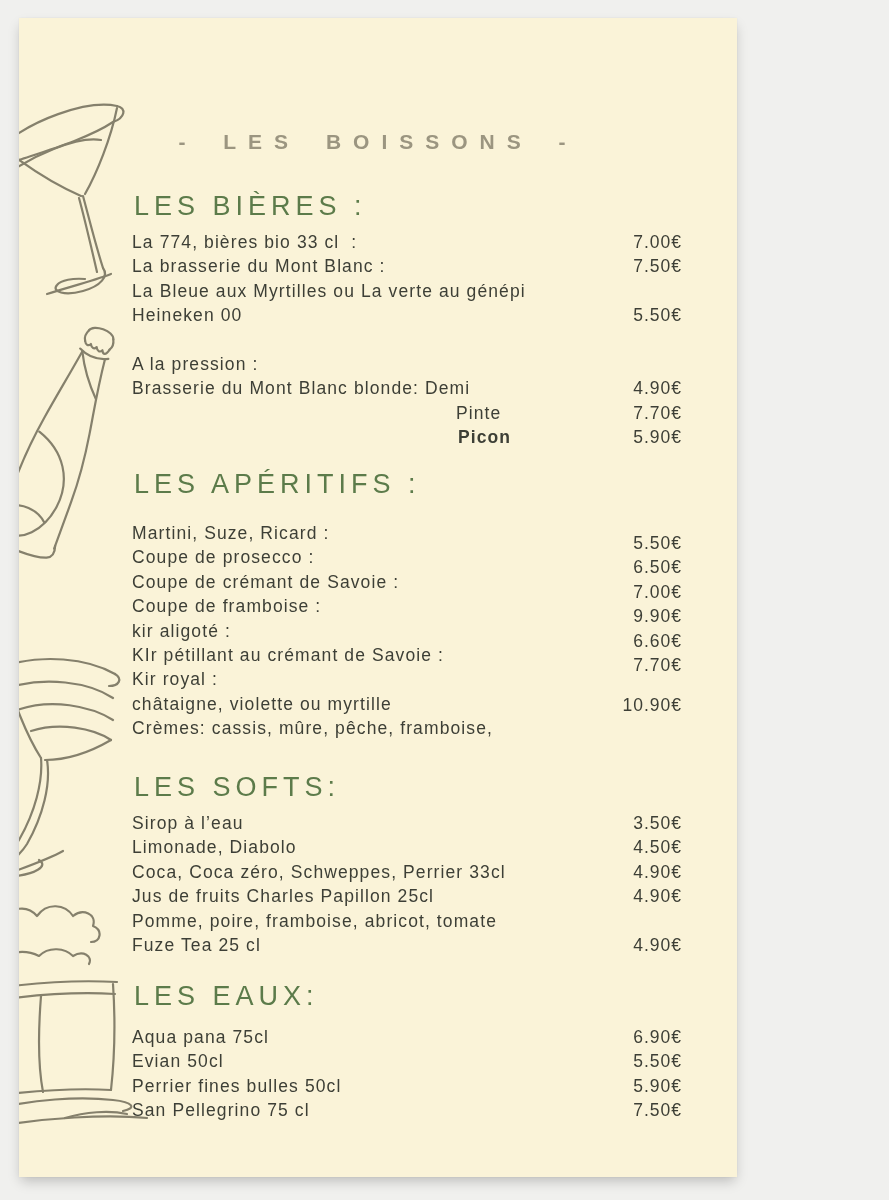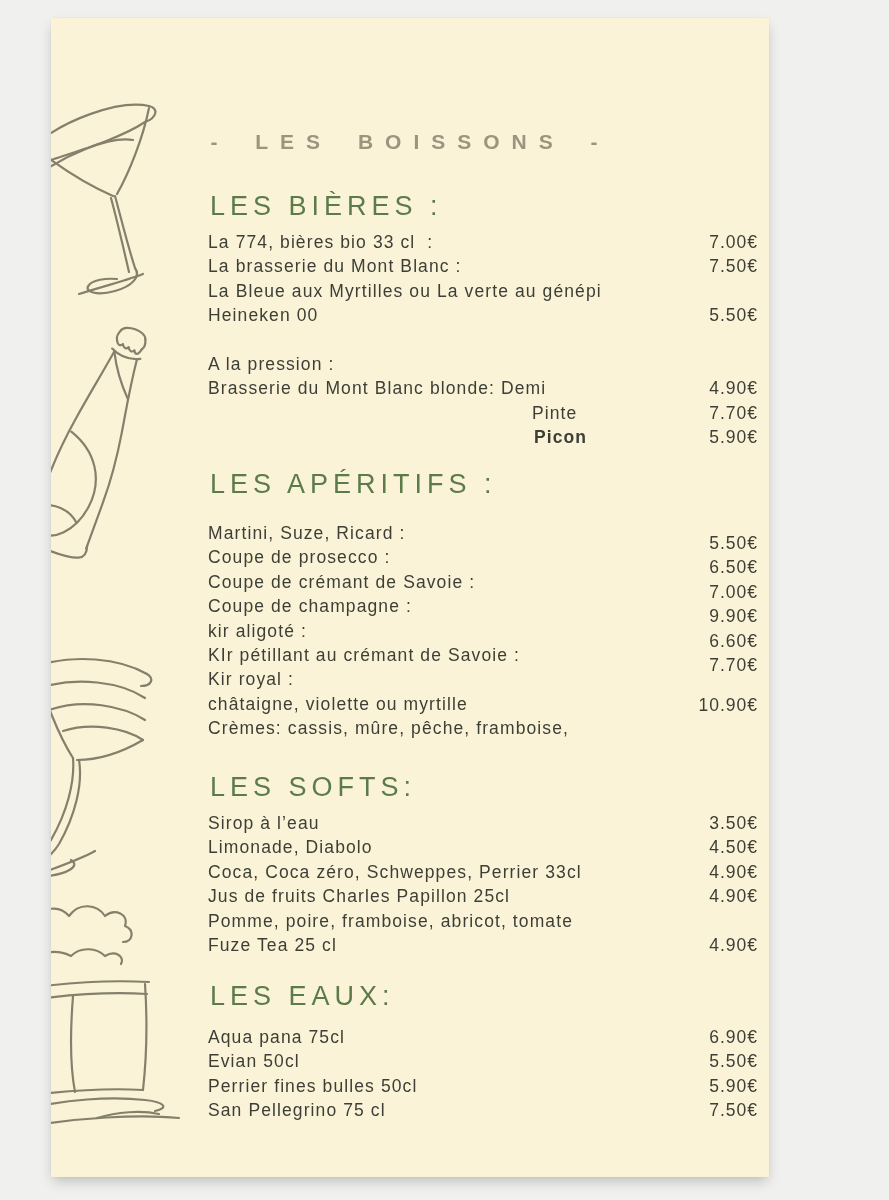--- a/index.html
+++ b/index.html
@@ -13,42 +13,41 @@
   *{margin:0;padding:0;box-sizing:border-box;}
   html,body{width:889px;height:1200px;}
   body{
     background:var(--backdrop);
     font-family:"Liberation Sans", sans-serif;
     position:relative;
     overflow:hidden;
   }
   .paper{
     position:absolute;
-    left:51px; top:18px;
+    left:19px; top:18px;
     width:718px; height:1159px;
     background:var(--paper);
     box-shadow:0 6px 12px -2px rgba(0,0,0,0.22), 0 0 2px rgba(0,0,0,0.05);
     overflow:hidden;
   }
   .menu-title{
     position:absolute;
     left:0; top:112px;
     width:100%;
     text-align:center;
     font-size:21px;
     font-weight:600;
     letter-spacing:12px;
     word-spacing:8px;
     color:var(--title);
   }
   .menu-section{
     position:absolute;
     left:0;
     width:100%;
-    padding-left:44px;
   }
   .section-heading{
     margin-left:115px;
     font-size:27px;
     font-weight:400;
     letter-spacing:5px;
     line-height:32px;
     color:var(--green);
   }
   .section-items{
@@ -257,21 +256,21 @@
         </div>
         <div class="row">
           <span class="label">Coupe de prosecco :</span>
           <span class="price" style="transform: translateY(10px); margin-left: 31px;">6.50€</span>
         </div>
         <div class="row">
           <span class="label">Coupe de crémant de Savoie :</span>
           <span class="price" style="transform: translateY(10px);">7.00€</span>
         </div>
         <div class="row">
-          <span class="label">Coupe de champagne :</span>
+          <span class="label">Coupe de framboise :</span>
           <span class="price" style="transform: translateY(10px);">9.90€</span>
         </div>
         <div class="row">
           <span class="label">kir aligoté :</span>
           <span class="price" style="transform: translateY(10px);">6.60€</span>
         </div>
         <div class="row">
           <span class="label">KIr pétillant au crémant de Savoie :</span>
           <span class="price" style="transform: translateY(10px);">7.70€</span>
         </div>

